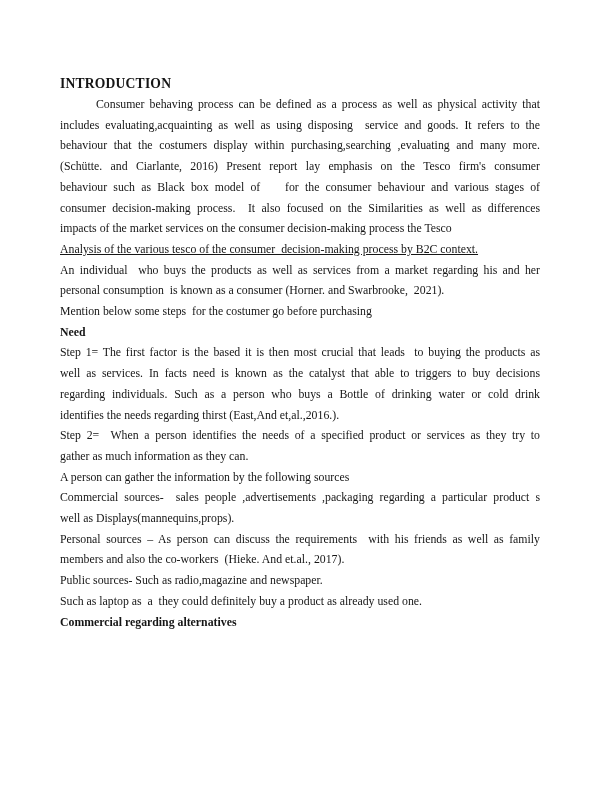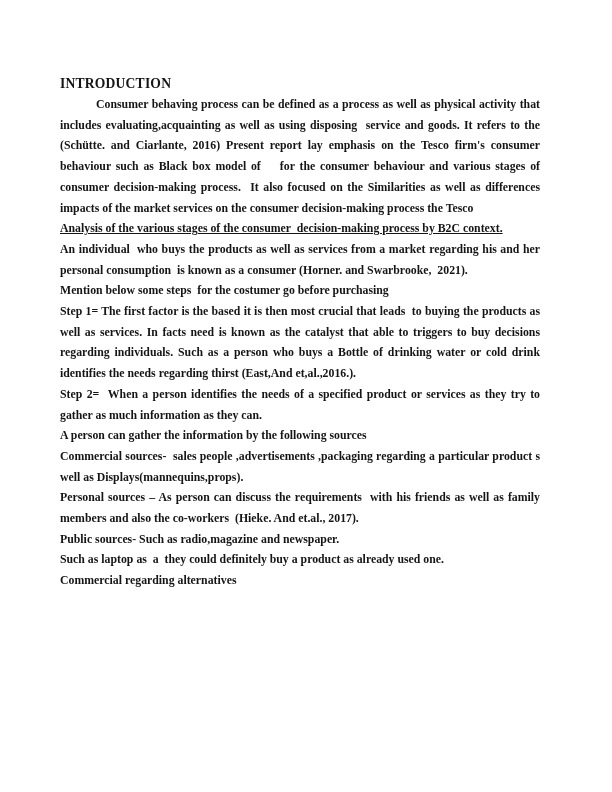--- a/index.html
+++ b/index.html
@@ -19,21 +19,20 @@
     width: 612px;
     height: 792px;
     padding: 73px 72px 0 60px;
     background: #ffffff;
   }
   .line {
     font-size: 11.8px;
     line-height: 20.7px;
     white-space: pre-wrap;
     color: #151515;
-    font-weight: bold;
   }
   .j {
     text-align: justify;
     text-align-last: justify;
   }
   .indent {
     text-indent: 36px;
   }
   .bold {
     font-weight: bold;
@@ -49,31 +48,33 @@
   }
 </style>
 </head>
 <body>
 
 <div class="page">
   <div class="line h1">INTRODUCTION</div>
 
   <div class="line j indent">Consumer behaving process can be defined as a process as well as physical activity that</div>
   <div class="line j">includes evaluating,acquainting as well as using disposing  service and goods. It refers to the</div>
+  <div class="line j">behaviour that the costumers display within purchasing,searching ,evaluating and many more.</div>
   <div class="line j">(Schütte. and Ciarlante, 2016) Present report lay emphasis on the Tesco firm's consumer</div>
   <div class="line j">behaviour such as Black box model of    for the consumer behaviour and various stages of</div>
   <div class="line j">consumer decision-making process.  It also focused on the Similarities as well as differences</div>
   <div class="line">impacts of the market services on the consumer decision-making process the Tesco</div>
 
-  <div class="line underline">Analysis of the various stages of the consumer  decision-making process by B2C context.</div>
+  <div class="line underline">Analysis of the various tesco of the consumer  decision-making process by B2C context.</div>
 
   <div class="line j">An individual  who buys the products as well as services from a market regarding his and her</div>
   <div class="line">personal consumption  is known as a consumer (Horner. and Swarbrooke,  2021).</div>
   <div class="line">Mention below some steps  for the costumer go before purchasing</div>
 
+  <div class="line bold">Need</div>
 
   <div class="line j">Step 1= The first factor is the based it is then most crucial that leads  to buying the products as</div>
   <div class="line j">well as services. In facts need is known as the catalyst that able to triggers to buy decisions</div>
   <div class="line j">regarding individuals. Such as a person who buys a Bottle of drinking water or cold drink</div>
   <div class="line">identifies the needs regarding thirst (East,And et,al.,2016.).</div>
 
 
   <div class="line j">Step 2=  When a person identifies the needs of a specified product or services as they try to</div>
   <div class="line">gather as much information as they can.</div>
   <div class="line">A person can gather the information by the following sources</div>

